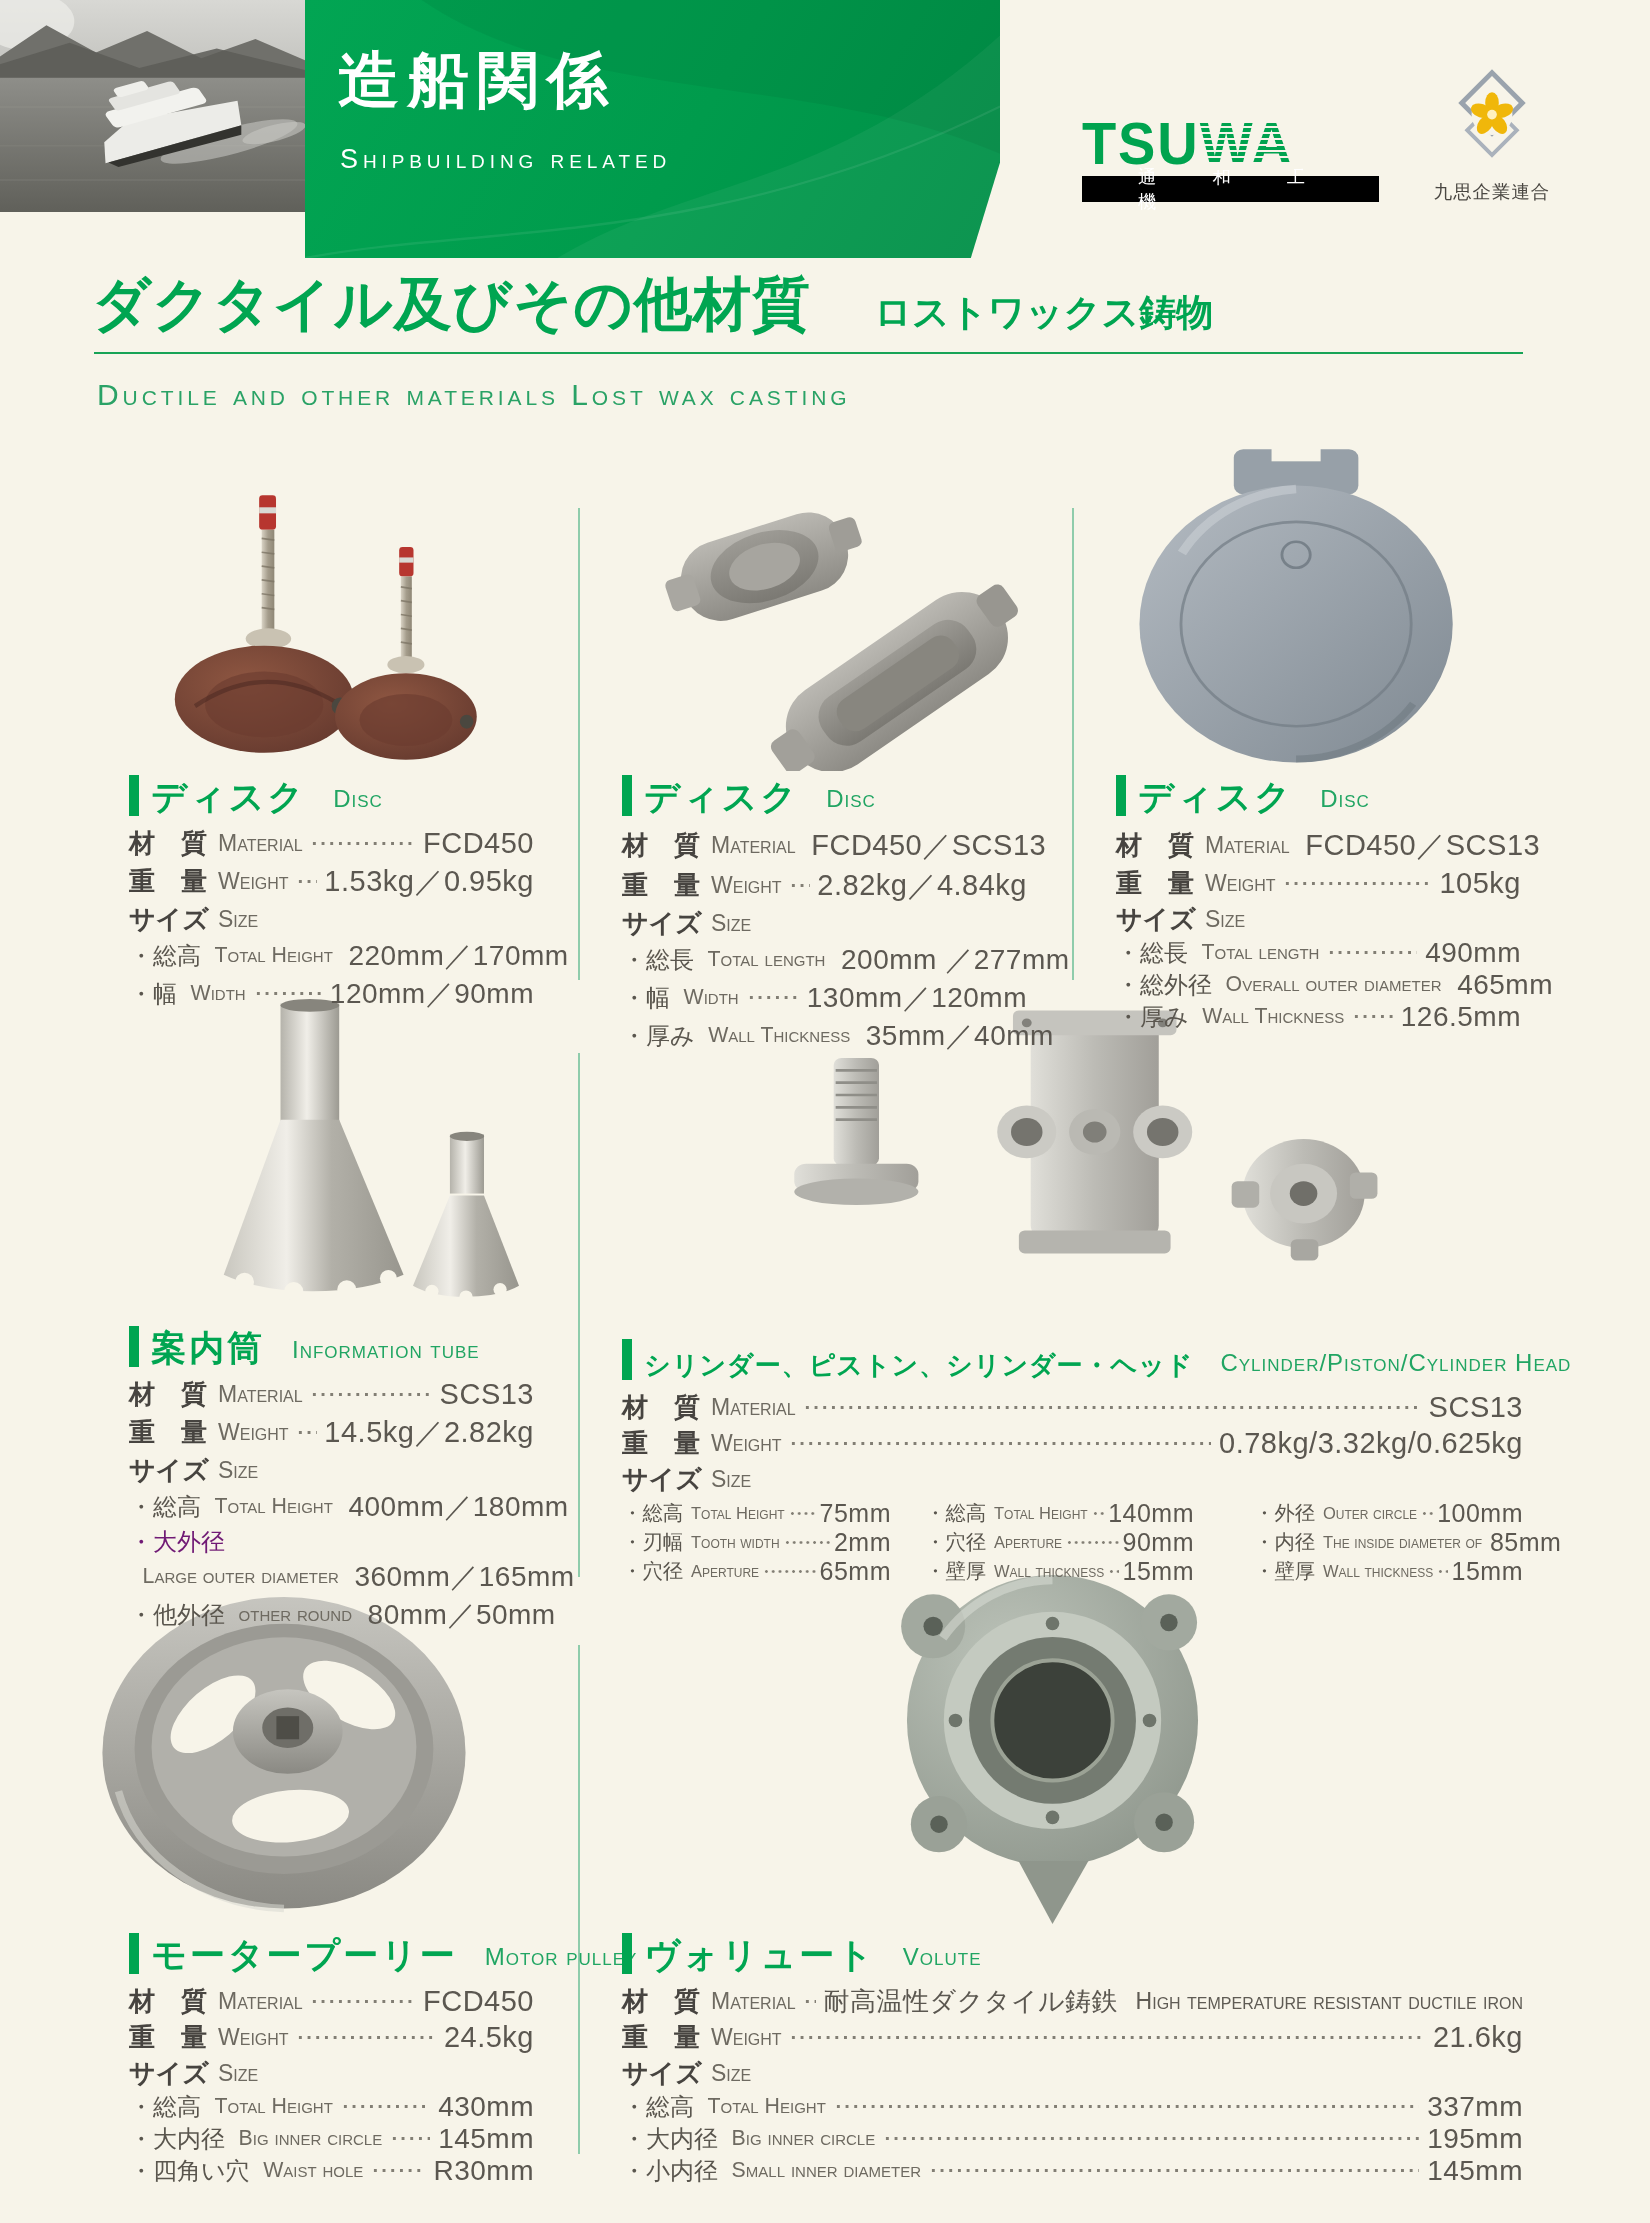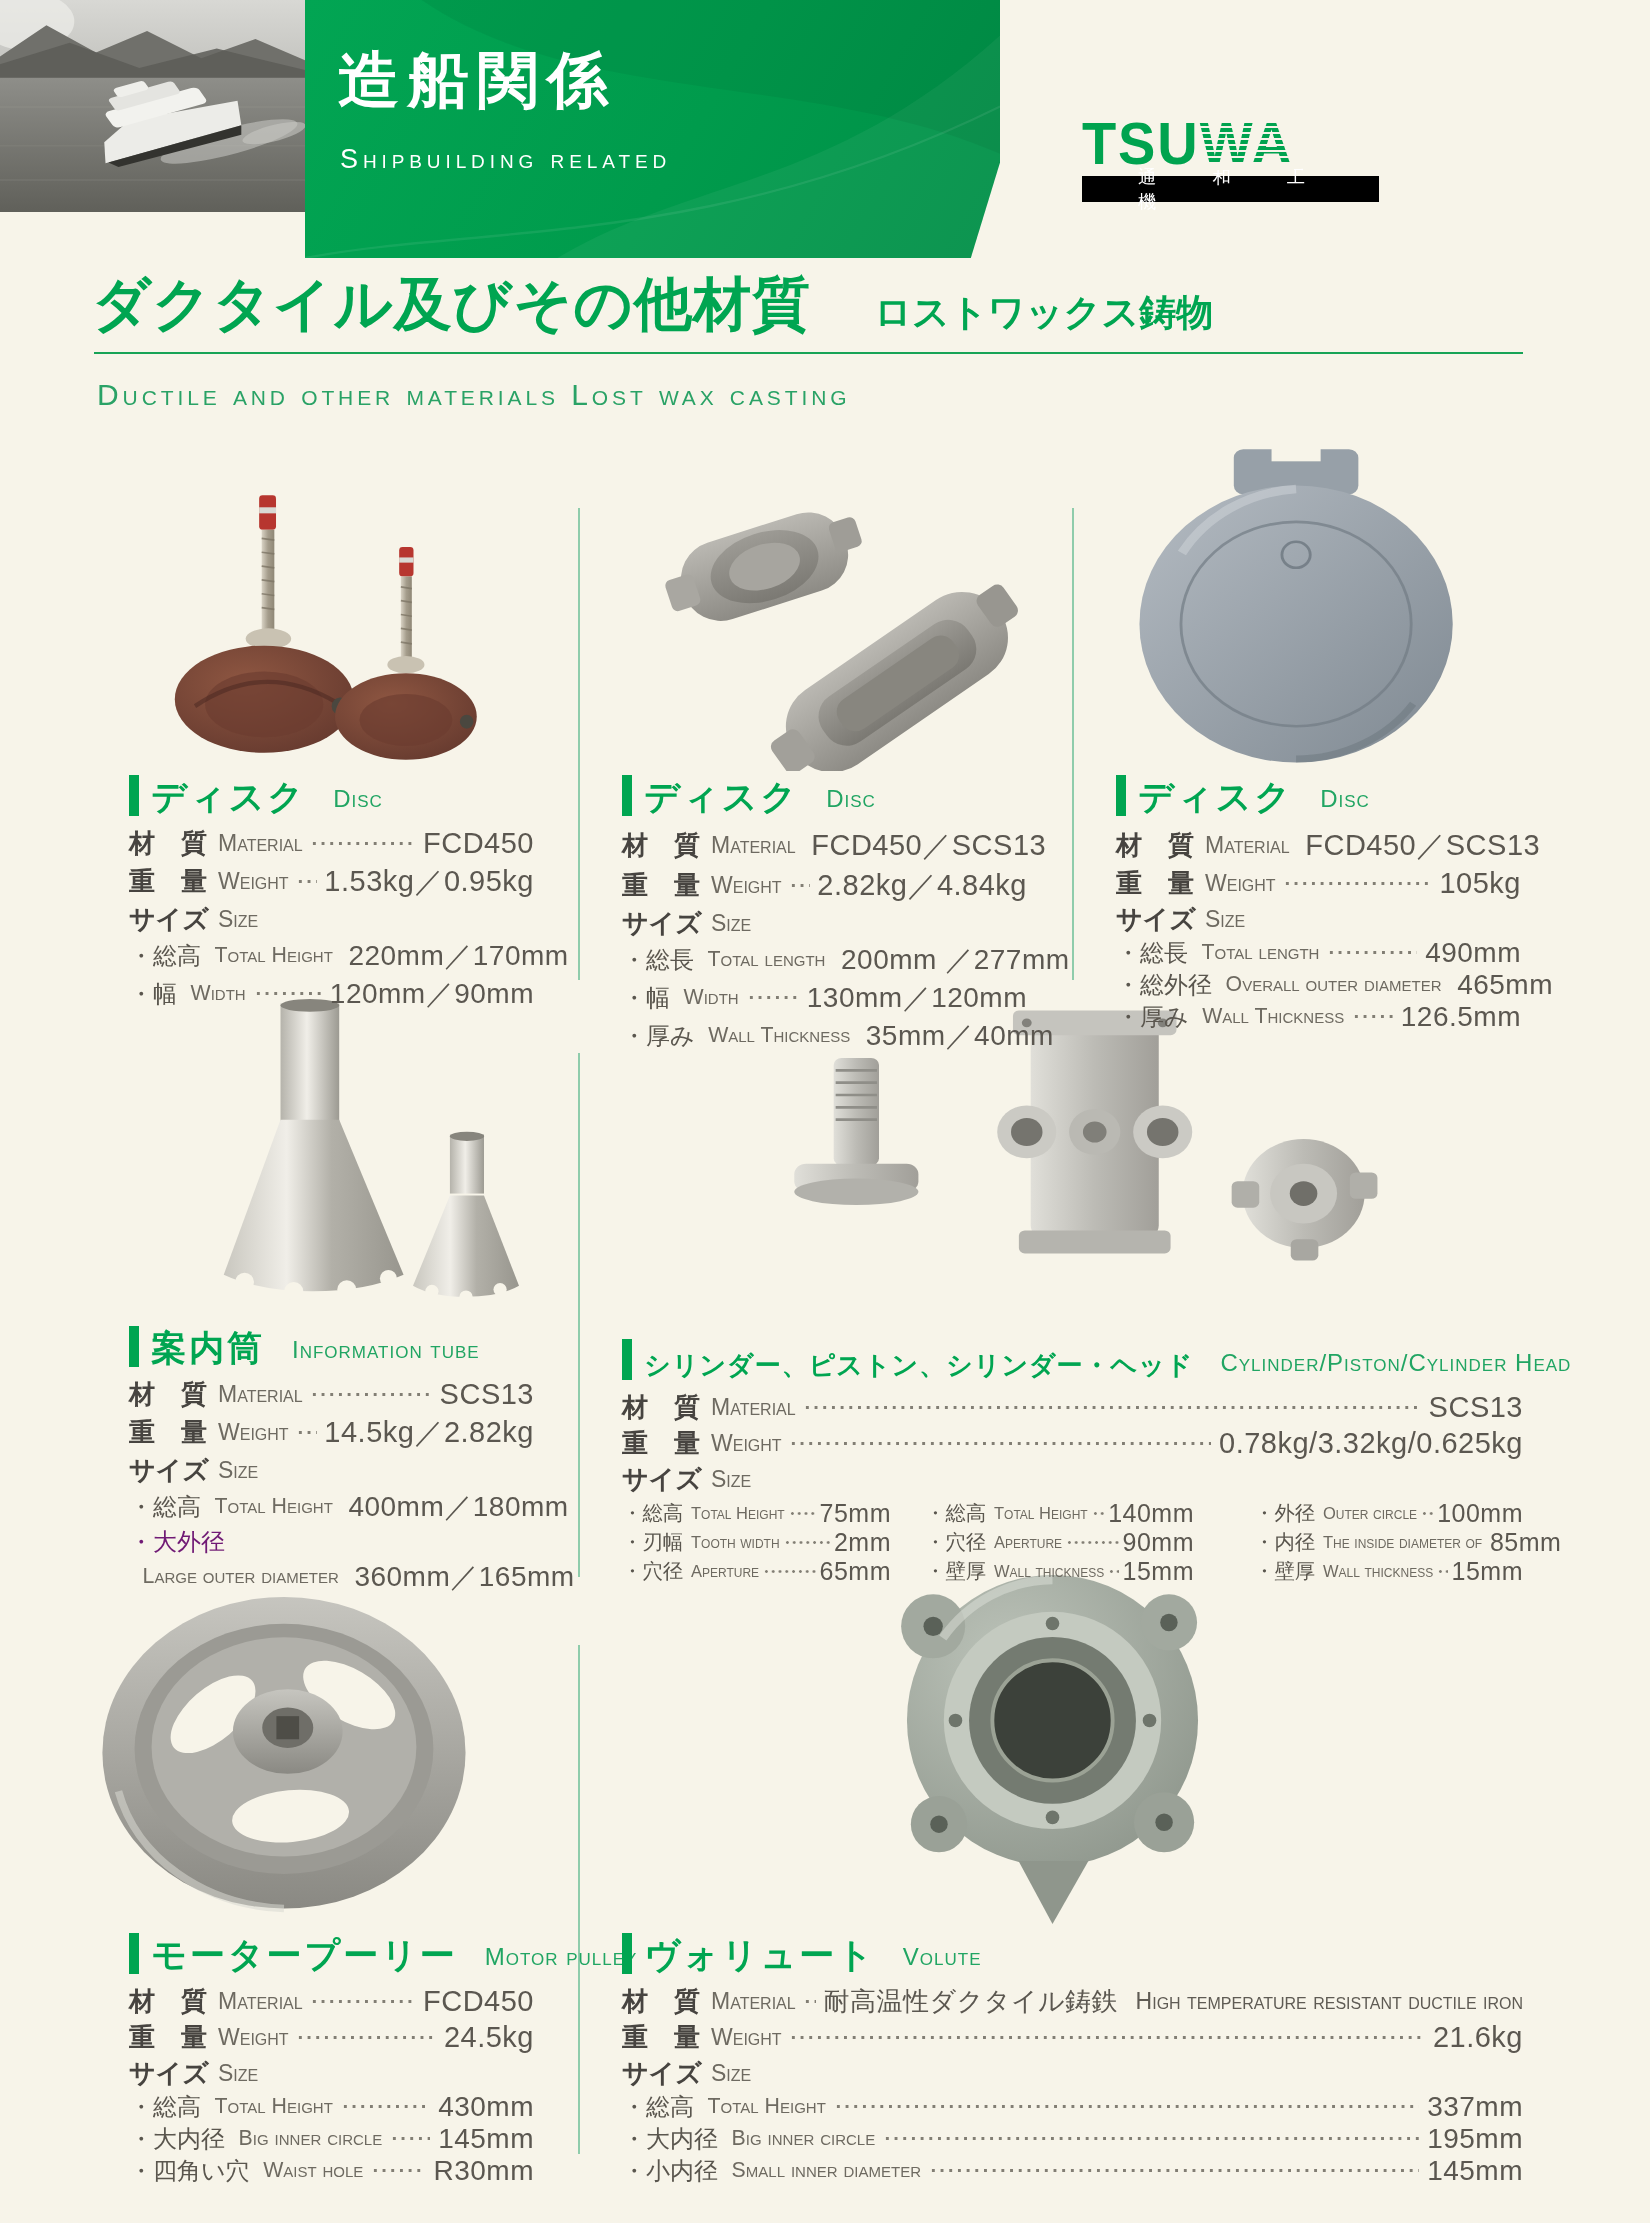--- a/index.html
+++ b/index.html
@@ -145,20 +145,40 @@
     </svg>
     <div id="banner-jp">造船関係</div>
     <div id="banner-en">Shipbuilding related</div>
   </div>
 
   <div id="tsuwa-logo">
     <div class="tsuwa-word"><span>TSU</span><span class="tsuwa-wa">WA</span></div>
     <div class="tsuwa-bar">通和工機</div>
   </div>
 
+  <div id="kyushi-logo">
+    <svg width="76" height="109" viewBox="0 0 78 112">
+      <g fill="none" stroke="#9aa3ad" stroke-width="5">
+        <rect x="17" y="18" width="44" height="44" transform="rotate(45 39 40)"></rect>
+        <rect x="21" y="50" width="36" height="36" transform="rotate(45 39 68)" stroke="#aab2bc" stroke-width="4"></rect>
+      </g>
+      <g transform="translate(39 52)">
+        <circle r="21" fill="#f7f4e9"></circle>
+        <g fill="#f0b70a">
+          <ellipse cx="0" cy="-12" rx="7" ry="11"></ellipse>
+          <ellipse cx="11" cy="-4" rx="7" ry="11" transform="rotate(72 11 -4)"></ellipse>
+          <ellipse cx="7" cy="10" rx="7" ry="11" transform="rotate(144 7 10)"></ellipse>
+          <ellipse cx="-7" cy="10" rx="7" ry="11" transform="rotate(216 -7 10)"></ellipse>
+          <ellipse cx="-11" cy="-4" rx="7" ry="11" transform="rotate(288 -11 -4)"></ellipse>
+        </g>
+        <circle r="5" fill="#fff1bf"></circle>
+      </g>
+    </svg>
+    <div class="kyushi-label">九思企業連合</div>
+  </div>
 </div>
 
 <div id="page-title">
   <span class="t-main">ダクタイル及びその他材質</span>
   <span class="t-sub">ロストワックス鋳物</span>
 </div>
 <div id="title-rule"></div>
 <div id="title-en">Ductile and other materials Lost wax casting</div>
 
 <div class="vdiv" id="vdiv1"></div>
@@ -535,20 +555,26 @@
     <span class="spec-val">400mm／180mm</span>
   </div>
   <div class="size-two-line">
     <div class="size-jp-line">・大外径</div>
     <div class="spec-row size-item">
       <span class="spec-en">Large outer diameter</span>
       <span class="leader"></span>
       <span class="spec-val">360mm／165mm</span>
     </div>
   </div>
+  <div class="spec-row size-item">
+    <span class="spec-jp">・他外径</span>
+    <span class="spec-en">other round</span>
+    <span class="leader"></span>
+    <span class="spec-val">80mm／50mm</span>
+  </div>
 </div>
 
 <div class="sec wide" id="sec5">
   <div class="sec-head">
     <div class="sec-bar"></div>
     <div class="sec-jp">シリンダー、ピストン、シリンダー・ヘッド</div>
     <div class="sec-en">Cylinder/Piston/Cylinder Head</div>
   </div>
   <div class="spec-row">
     <span class="spec-jp">材　質</span>

